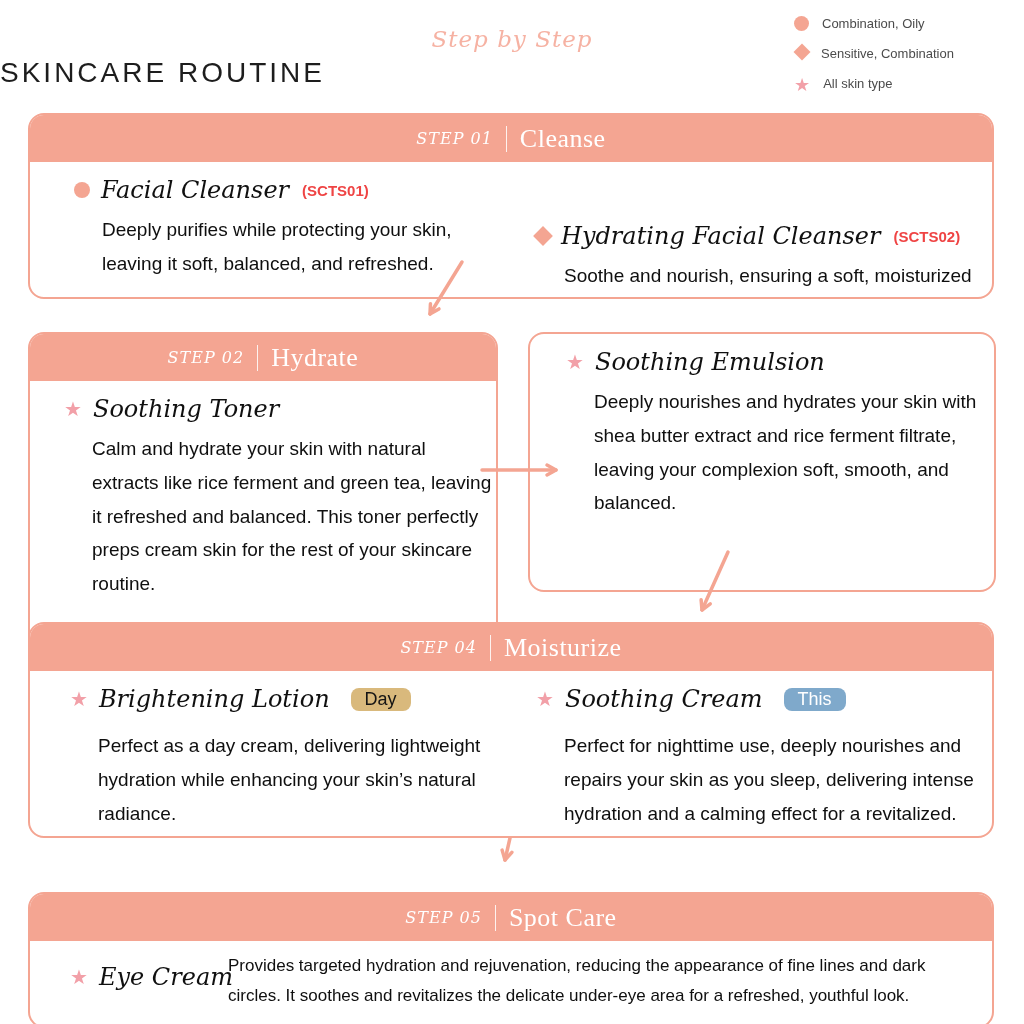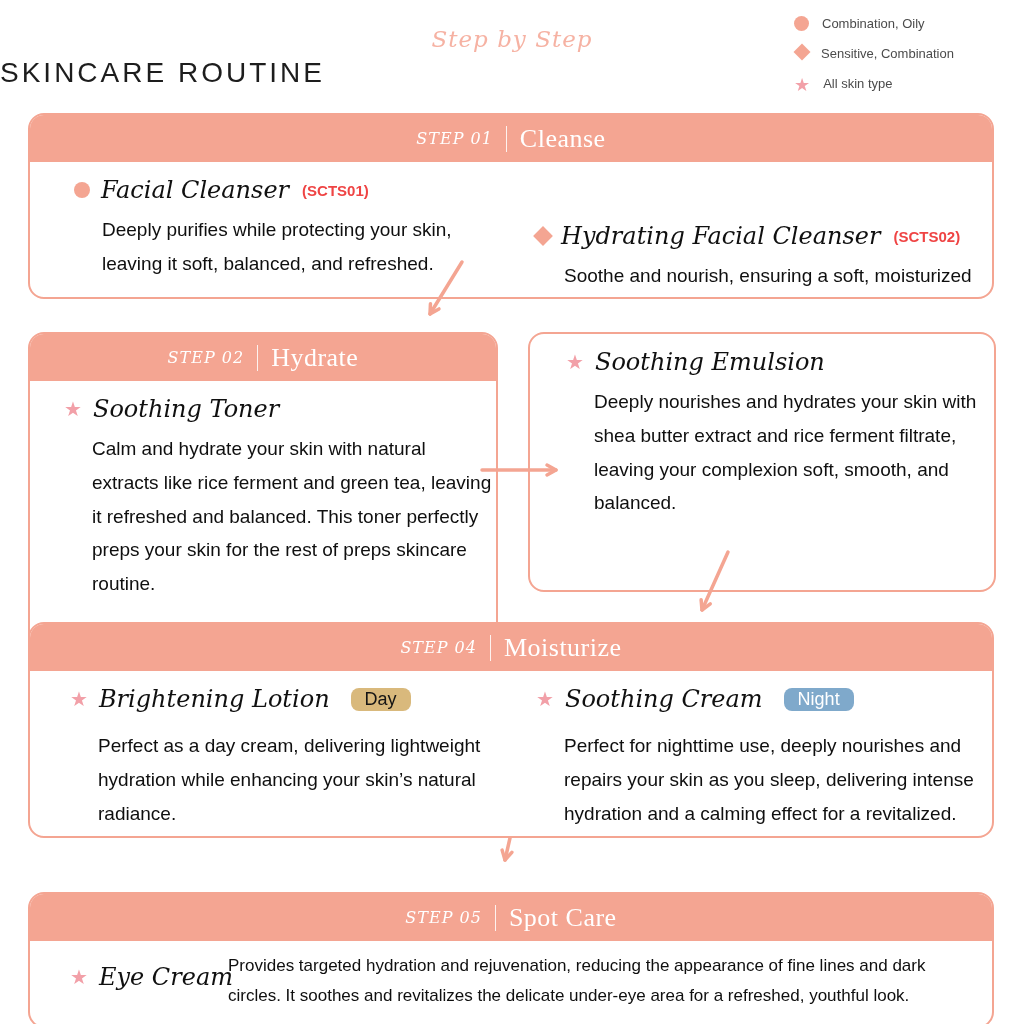--- a/index.html
+++ b/index.html
@@ -130,21 +130,21 @@
       <span class="step-num">STEP 02</span>
       <span class="pipe"></span>
       <span class="step-name">Hydrate</span>
     </div>
     <div class="card-body">
       <div class="product p-s2a">
         <div class="product-head">
           <span class="icon-star">★</span>
           <span class="pname">Soothing Toner</span>
         </div>
-        <p class="pdesc">Calm and hydrate your skin with natural extracts like rice ferment and green tea, leaving it refreshed and balanced. This toner perfectly preps your skin for the rest of preps skincare routine.</p>
+        <p class="pdesc">Calm and hydrate your skin with natural extracts like rice ferment and green tea, leaving it refreshed and balanced. This toner perfectly preps cream skin for the rest of your skincare routine.</p>
       </div>
     </div>
   </section>
 
   <section class="card card-step3">
     <div class="card-body">
       <div class="product p-s3a">
         <div class="product-head">
           <span class="icon-star">★</span>
           <span class="pname">Soothing Emulsion</span>
@@ -166,21 +166,21 @@
           <span class="icon-star">★</span>
           <span class="pname">Brightening Lotion</span>
           <span class="badge badge-day">Day</span>
         </div>
         <p class="pdesc">Perfect as a day cream, delivering lightweight hydration while enhancing your skin’s natural radiance.</p>
       </div>
       <div class="product p-s4b">
         <div class="product-head">
           <span class="icon-star">★</span>
           <span class="pname">Soothing Cream</span>
-          <span class="badge badge-night">Night</span>
+          <span class="badge badge-night">This</span>
         </div>
         <p class="pdesc">Perfect for nighttime use, deeply nourishes and repairs your skin as you sleep, delivering intense hydration and a calming effect for a revitalized.</p>
       </div>
     </div>
   </section>
 
   <section class="card card-step5">
     <div class="card-header">
       <span class="step-num">STEP 05</span>
       <span class="pipe"></span>

